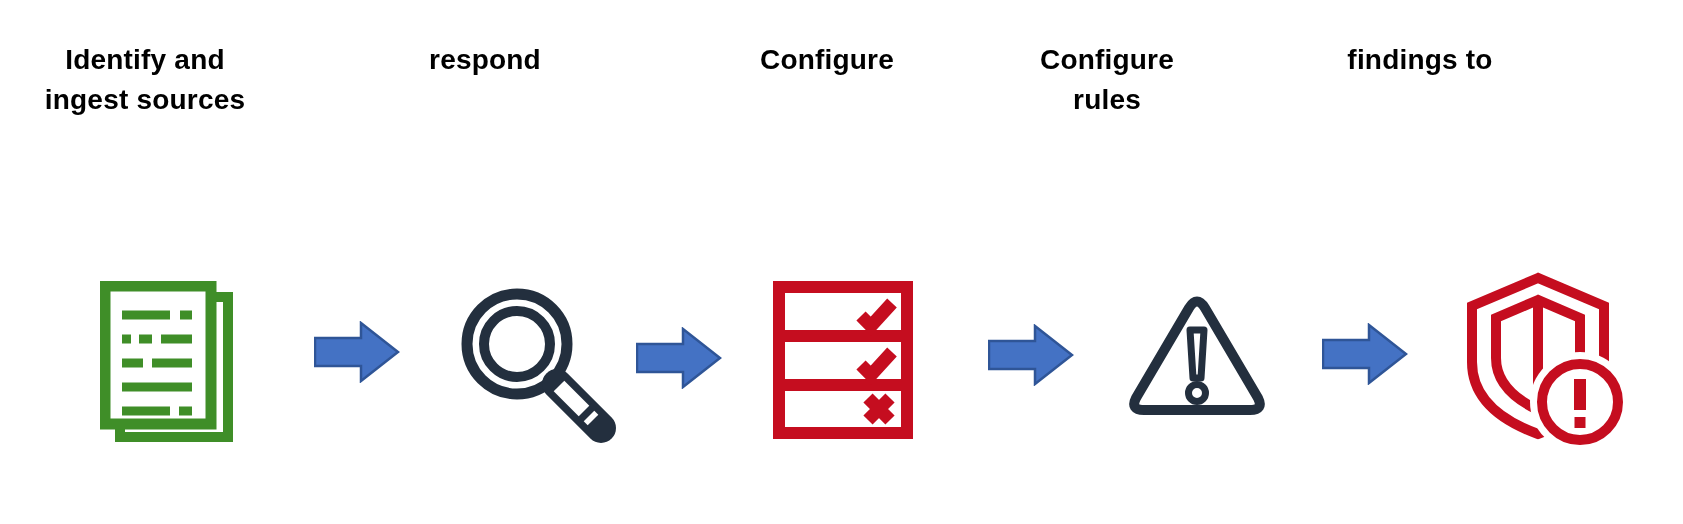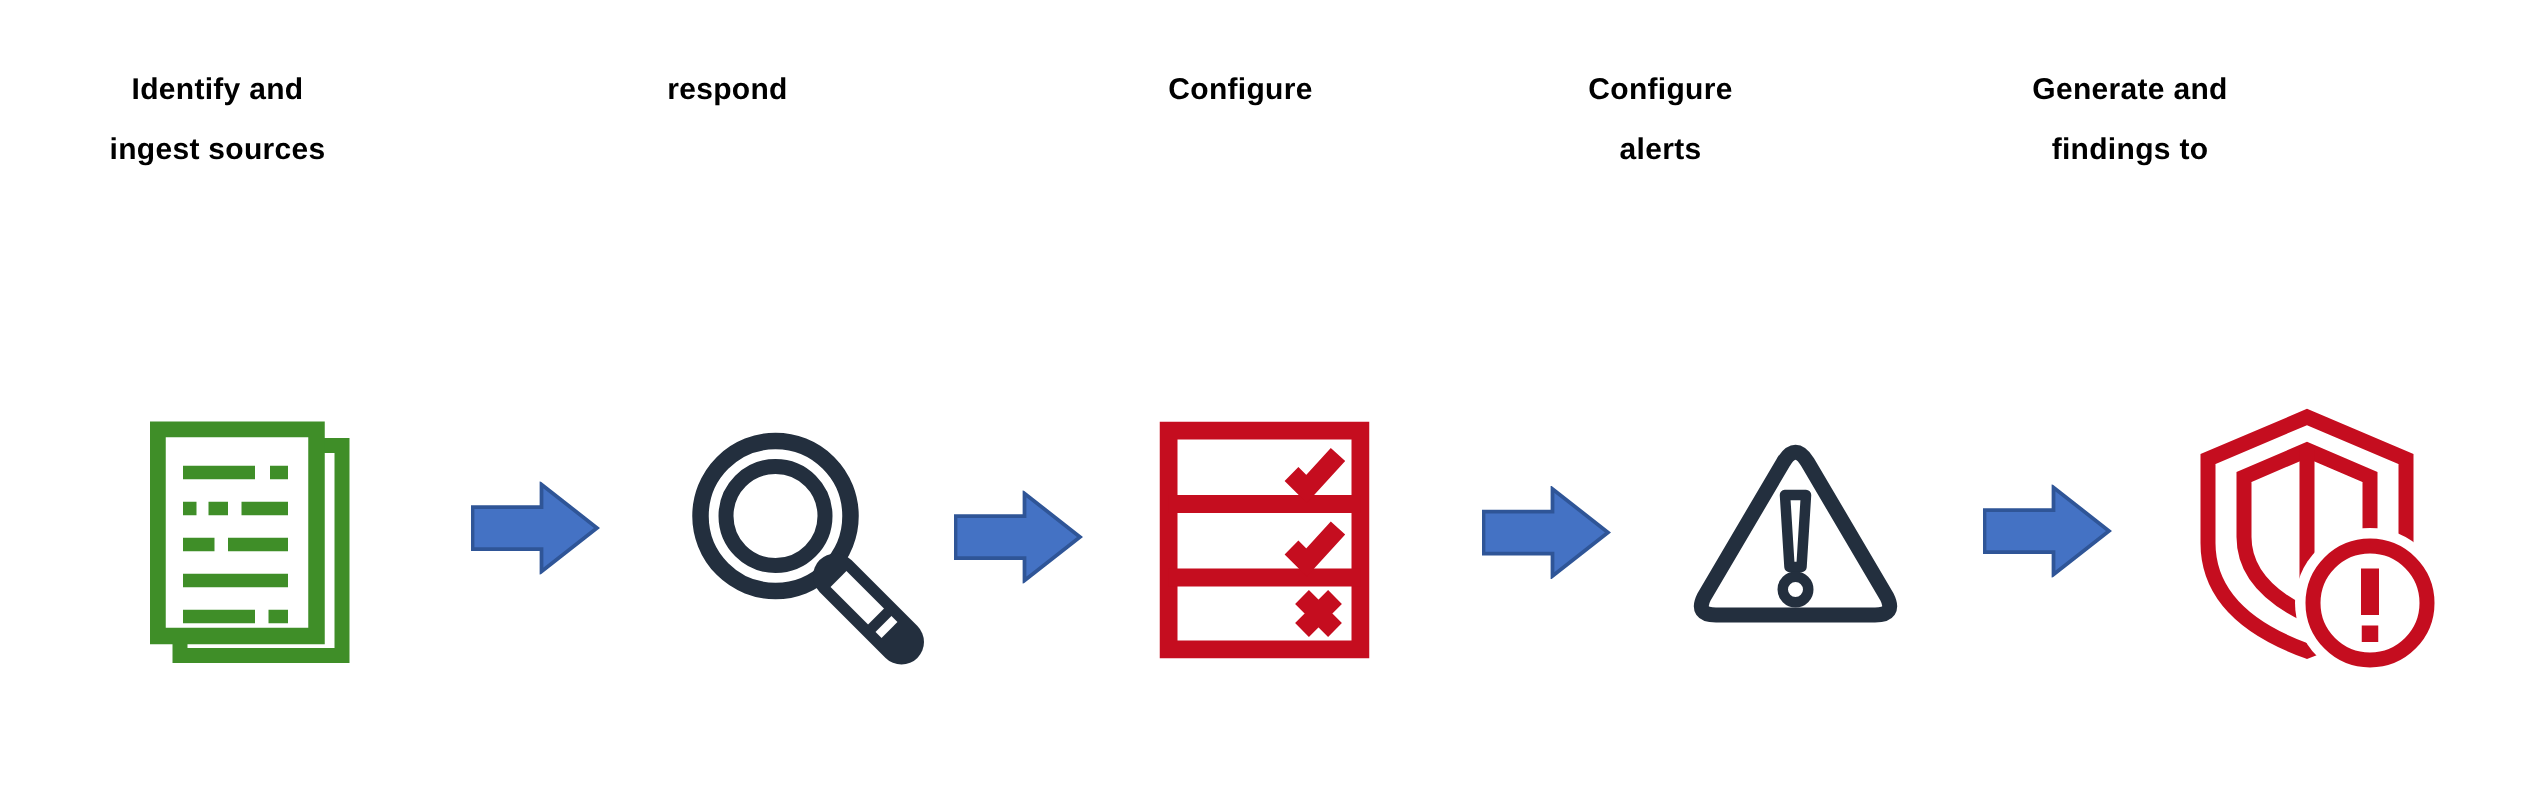--- a/index.html
+++ b/index.html
@@ -13,21 +13,21 @@
     width: 1683px;
     height: 524px;
     background: var(--background, #ffffff);
     overflow: hidden;
   }
   .step-label {
     position: absolute;
     top: 40px;
     text-align: center;
     font-weight: bold;
-    font-size: 20px;
+    font-size: 28px;
     line-height: 40px;
     color: var(--text, #000000);
     letter-spacing: 0.2px;
   }
   .step-label .line { white-space: nowrap; }
   .abs { position: absolute; }
 
   
   .st-green { stroke: var(--green); }
   .st-navy  { stroke: var(--navy); }
@@ -56,25 +56,24 @@
   <div class="step-label" style="left:385px; width:200px;">
     <div class="line">respond</div>
   </div>
 
   <div class="step-label" style="left:727px; width:200px;">
     <div class="line">Configure</div>
   </div>
 
   <div class="step-label" style="left:1007px; width:200px;">
     <div class="line">Configure</div>
-    <div class="line">alerts</div>
+    <div class="line">rules</div>
   </div>
 
   <div class="step-label" style="left:1305px; width:230px;">
-    <div class="line">Generate and</div>
     <div class="line">findings to</div>
   </div>
 
   <svg class="abs" style="left:100px; top:281px;" width="135" height="172" viewBox="0 0 135 172" aria-label="documents-icon">
     <g class="st-green fl-none" stroke-width="10" fill="none">
       <path d="M114,16 L128,16 L128,156 L20,156 L20,144"></path>
       <rect x="5" y="5" width="106" height="138" stroke-width="11" fill="#ffffff"></rect>
       <g stroke-width="9">
         <path d="M22,34 H70 M80,34 H92"></path>
         <path d="M22,58 H31 M39,58 H52 M61,58 H92"></path>

